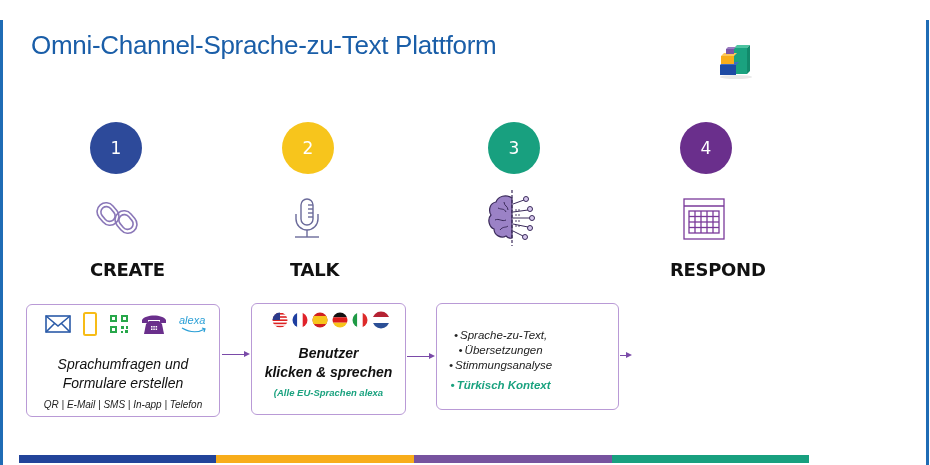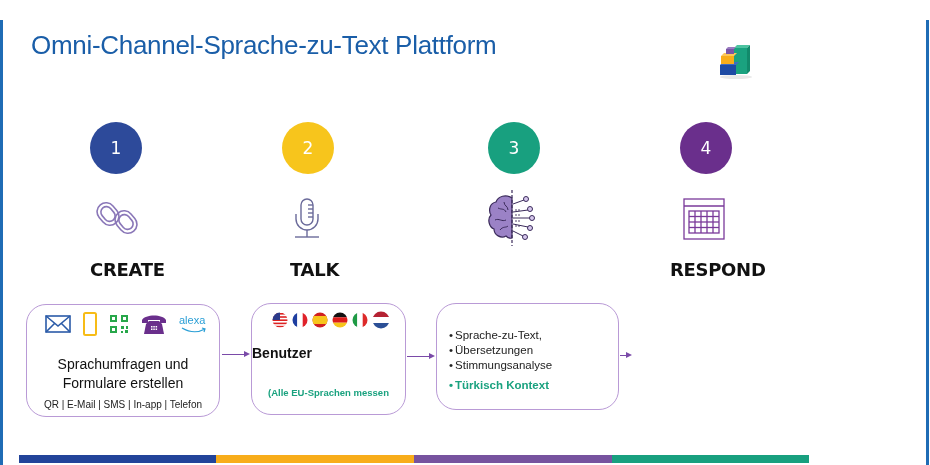--- a/index.html
+++ b/index.html
@@ -6,29 +6,29 @@
   html, body { width: 930px; height: 465px; background: #ffffff; overflow: hidden; }
   body { position: relative; font-family: "DejaVu Sans", sans-serif; }
   .frame { position: absolute; left: 0; top: 0; width: 926px; height: 465px; margin-top: 20px; }
   .border-left { position: absolute; left: 0; top: 0; width: 3px; height: 465px; background: #1f6cb5; }
   .border-right { position: absolute; left: 926px; top: 0; width: 3px; height: 465px; background: #1f6cb5; }
   .title { position: absolute; left: 31px; top: 10px; font-family: "Liberation Sans", sans-serif; font-size: 26px; color: #1a5ea8; letter-spacing: -0.3px; white-space: nowrap; }
   .logo { position: absolute; left: 716px; top: 24px; width: 40px; height: 36px; }
   .step-num { position: absolute; width: 52px; height: 52px; border-radius: 50%; color: #fff; font-family: "DejaVu Sans", sans-serif; font-size: 17px; line-height: 52px; text-align: center; }
   .step-icon { position: absolute; }
   .step-label { position: absolute; font-family: "DejaVu Sans", sans-serif; font-weight: bold; font-size: 18px; color: #111; white-space: nowrap; letter-spacing: -0.3px; }
-  .box { position: absolute; border: 1.3px solid #b99ad6; border-radius: 20px; background: #fff; }
+  .box { position: absolute; border: 1.3px solid #b99ad6; border-radius: 6px; background: #fff; font-style: italic; }
   .arrow { position: absolute; height: 1.3px; background: #7a4aa8; }
   .arrow::after { content: ""; position: absolute; right: -2px; top: -3px; border-left: 6px solid #7a4aa8; border-top: 3.5px solid transparent; border-bottom: 3.5px solid transparent; }
   .b1-title { position: absolute; left: 0; width: 100%; top: 50px; text-align: center; font-family: "Liberation Sans", sans-serif; font-size: 14px; line-height: 19px; color: #111; font-weight: 500; }
   .b1-sub { position: absolute; left: 0; width: 100%; top: 94px; text-align: center; font-family: "Liberation Sans", sans-serif; font-size: 10px; color: #222; }
-  .b2-title { position: absolute; left: 0; width: 100%; top: 40px; font-family: "Liberation Sans", sans-serif; font-size: 14px; line-height: 19px; color: #111; font-weight: bold; }
+  .b2-title { position: absolute; left: 0; width: 100%; top: 40px; text-align: center; font-family: "Liberation Sans", sans-serif; font-size: 14px; line-height: 19px; color: #111; font-weight: bold; }
   .b2-sub { position: absolute; left: 0; width: 100%; top: 82px; text-align: center; font-family: "Liberation Sans", sans-serif; font-size: 9.5px; line-height: 13px; color: #1aa27f; font-weight: bold; }
   .b3-list { position: absolute; left: 12px; top: 24px; list-style: none; font-family: "Liberation Sans", sans-serif; font-size: 11.5px; color: #222; }
-  .b3-list li { line-height: 15px; }
+  .b3-list li { line-height: 15px; text-align: center; }
   .b3-list li::before { content: "\2022"; margin-right: 2px; color: #222; }
   .b3-list li.hl { color: #1aa27f; font-weight: bold; margin-top: 5px; }
   .b3-list li.hl::before { color: #1aa27f; }
   .b4-text { position: absolute; left: 11px; top: 31px; width: 150px; font-family: "Liberation Sans", sans-serif; font-size: 11.5px; line-height: 15px; color: #222; }
   .b4-text .hl { color: #1aa27f; font-weight: bold; }
   .icon-row { position: absolute; display: flex; align-items: center; }
   .bar { position: absolute; top: 435px; height: 8px; }
 </style>
 </head>
 <body>
@@ -250,23 +250,24 @@
           </defs>
         <g clip-path="url(#c6)">
             <rect width="18" height="6" fill="#b52233"></rect>
             <rect y="6" width="18" height="6" fill="#fff"></rect>
             <rect y="12" width="18" height="6" fill="#2b4f96"></rect>
           </g>
       </svg>
     </div>
     <div class="b2-title">
       <div>Benutzer</div>
+      <div>klicken &amp; sprechen</div>
     </div>
     <div class="b2-sub">
-      <div>(Alle EU-Sprachen messen</div>
+      <div>(Alle EU-Sprachen alexa</div>
     </div>
   </div>
 
   <div class="arrow" style="left:407px;top:336px;width:26px;"></div>
 
   <div class="box" style="left:436px;top:283px;width:183px;height:107px;">
     <ul class="b3-list">
       <li>Sprache-zu-Text,</li>
       <li>Übersetzungen</li>
       <li>Stimmungsanalyse</li>

